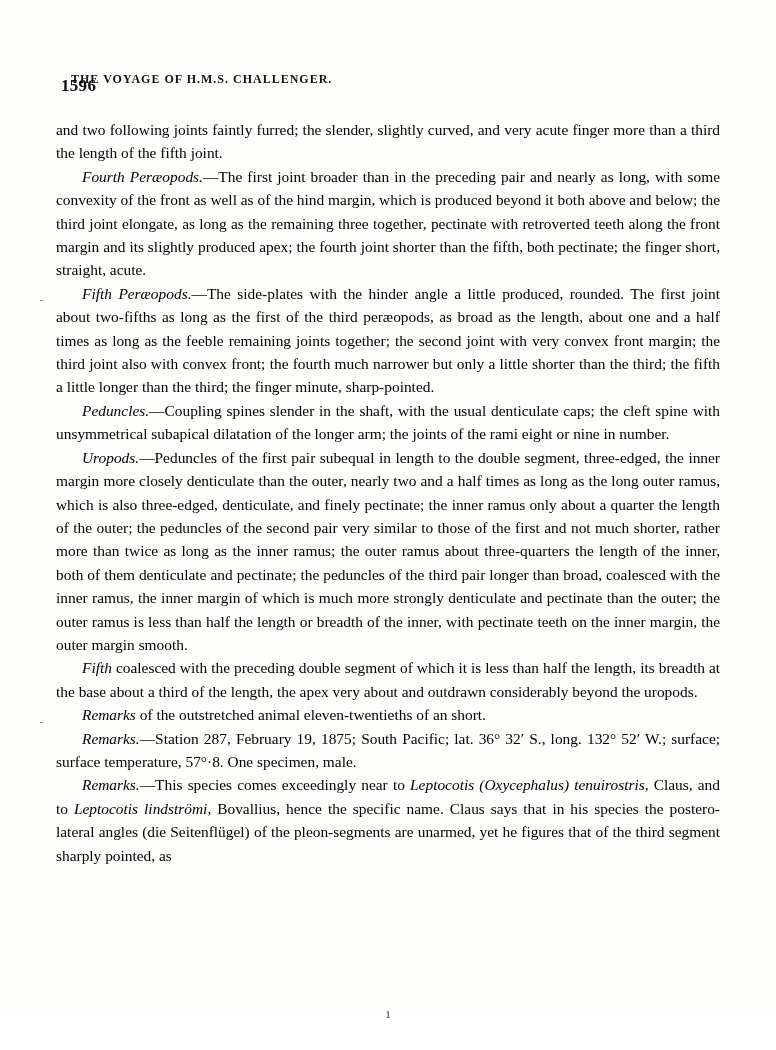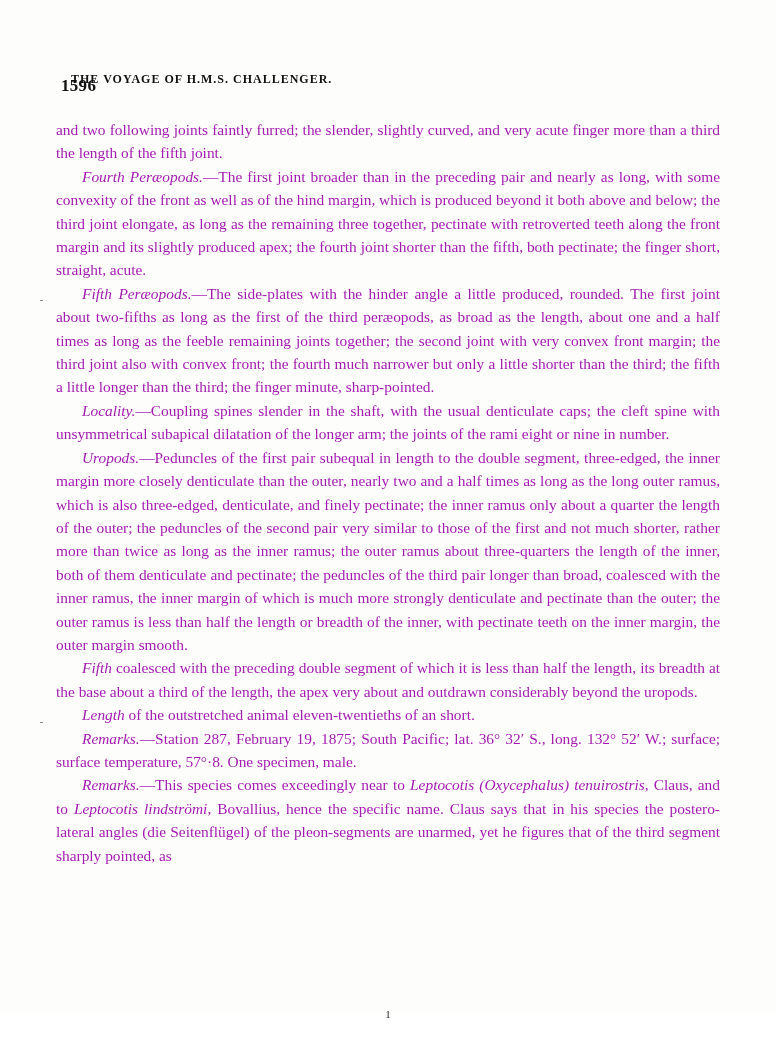--- a/index.html
+++ b/index.html
@@ -53,21 +53,21 @@
   .body-text {
     position: absolute;
     left: 56px;
     top: 118px;
     width: 664px;
     font-size: 15.4px;
     line-height: 23.4px;
     text-align: justify;
     text-justify: inter-word;
     font-family: "Liberation Serif", serif;
-    color: #a21caf;
+    color: #000000;
   }
   .para {
     margin: 0;
     text-indent: 0;
   }
   .para.indent {
     text-indent: 26px;
   }
   .it {
     font-style: italic;
@@ -100,27 +100,27 @@
   </div>
 
   <div class="body-text">
 
     <p class="para"><span>and two following joints faintly furred; the slender, slightly curved, and very acute finger more than a third the length of the fifth joint.</span></p>
 
     <p class="para indent"><span class="it">Fourth Peræopods.</span><span>—The first joint broader than in the preceding pair and nearly as long, with some convexity of the front as well as of the hind margin, which is produced beyond it both above and below; the third joint elongate, as long as the remaining three together, pectinate with retroverted teeth along the front margin and its slightly produced apex; the fourth joint shorter than the fifth, both pectinate; the finger short, straight, acute.</span></p>
 
     <p class="para indent"><span class="it">Fifth Peræopods.</span><span>—The side-plates with the hinder angle a little produced, rounded. The first joint about two-fifths as long as the first of the third peræopods, as broad as the length, about one and a half times as long as the feeble remaining joints together; the second joint with very convex front margin; the third joint also with convex front; the fourth much narrower but only a little shorter than the third; the fifth a little longer than the third; the finger minute, sharp-pointed.</span></p>
 
-    <p class="para indent"><span class="it">Locality.</span><span>—Coupling spines slender in the shaft, with the usual denticulate caps; the cleft spine with unsymmetrical subapical dilatation of the longer arm; the joints of the rami eight or nine in number.</span></p>
+    <p class="para indent"><span class="it">Peduncles.</span><span>—Coupling spines slender in the shaft, with the usual denticulate caps; the cleft spine with unsymmetrical subapical dilatation of the longer arm; the joints of the rami eight or nine in number.</span></p>
 
     <p class="para indent"><span class="it">Uropods.</span><span>—Peduncles of the first pair subequal in length to the double segment, three-edged, the inner margin more closely denticulate than the outer, nearly two and a half times as long as the long outer ramus, which is also three-edged, denticulate, and finely pectinate; the inner ramus only about a quarter the length of the outer; the peduncles of the second pair very similar to those of the first and not much shorter, rather more than twice as long as the inner ramus; the outer ramus about three-quarters the length of the inner, both of them denticulate and pectinate; the peduncles of the third pair longer than broad, coalesced with the inner ramus, the inner margin of which is much more strongly denticulate and pectinate than the outer; the outer ramus is less than half the length or breadth of the inner, with pectinate teeth on the inner margin, the outer margin smooth.</span></p>
 
     <p class="para indent"><span class="it">Fifth</span><span> coalesced with the preceding double segment of which it is less than half the length, its breadth at the base about a third of the length, the apex very about and outdrawn considerably beyond the uropods.</span></p>
 
-    <p class="para indent"><span class="it">Length</span><span> of the outstretched animal eleven-twentieths of an short.</span></p>
+    <p class="para indent"><span class="it">Remarks</span><span> of the outstretched animal eleven-twentieths of an short.</span></p>
 
     <p class="para indent"><span class="it">Remarks.</span><span>—Station 287, February 19, 1875; South Pacific; lat. 36° 32′ S., long. 132° 52′ W.; surface; surface temperature, 57°·8. One specimen, male.</span></p>
 
     <p class="para indent"><span class="it">Remarks.</span><span id="remarks-text">—This species comes exceedingly near to <span class="it">Leptocotis (Oxycephalus) tenuirostris</span>, Claus, and to <span class="it">Leptocotis lindströmi</span>, Bovallius, hence the specific name. Claus says that in his species the postero-lateral angles (die Seitenflügel) of the pleon-segments are unarmed, yet he figures that of the third segment sharply pointed, as</span></p>
 
   </div>
 
   <div class="footer-mark">1</div>
 
   <div class="edge-tick" style="left:40px; top:300px;"></div>

